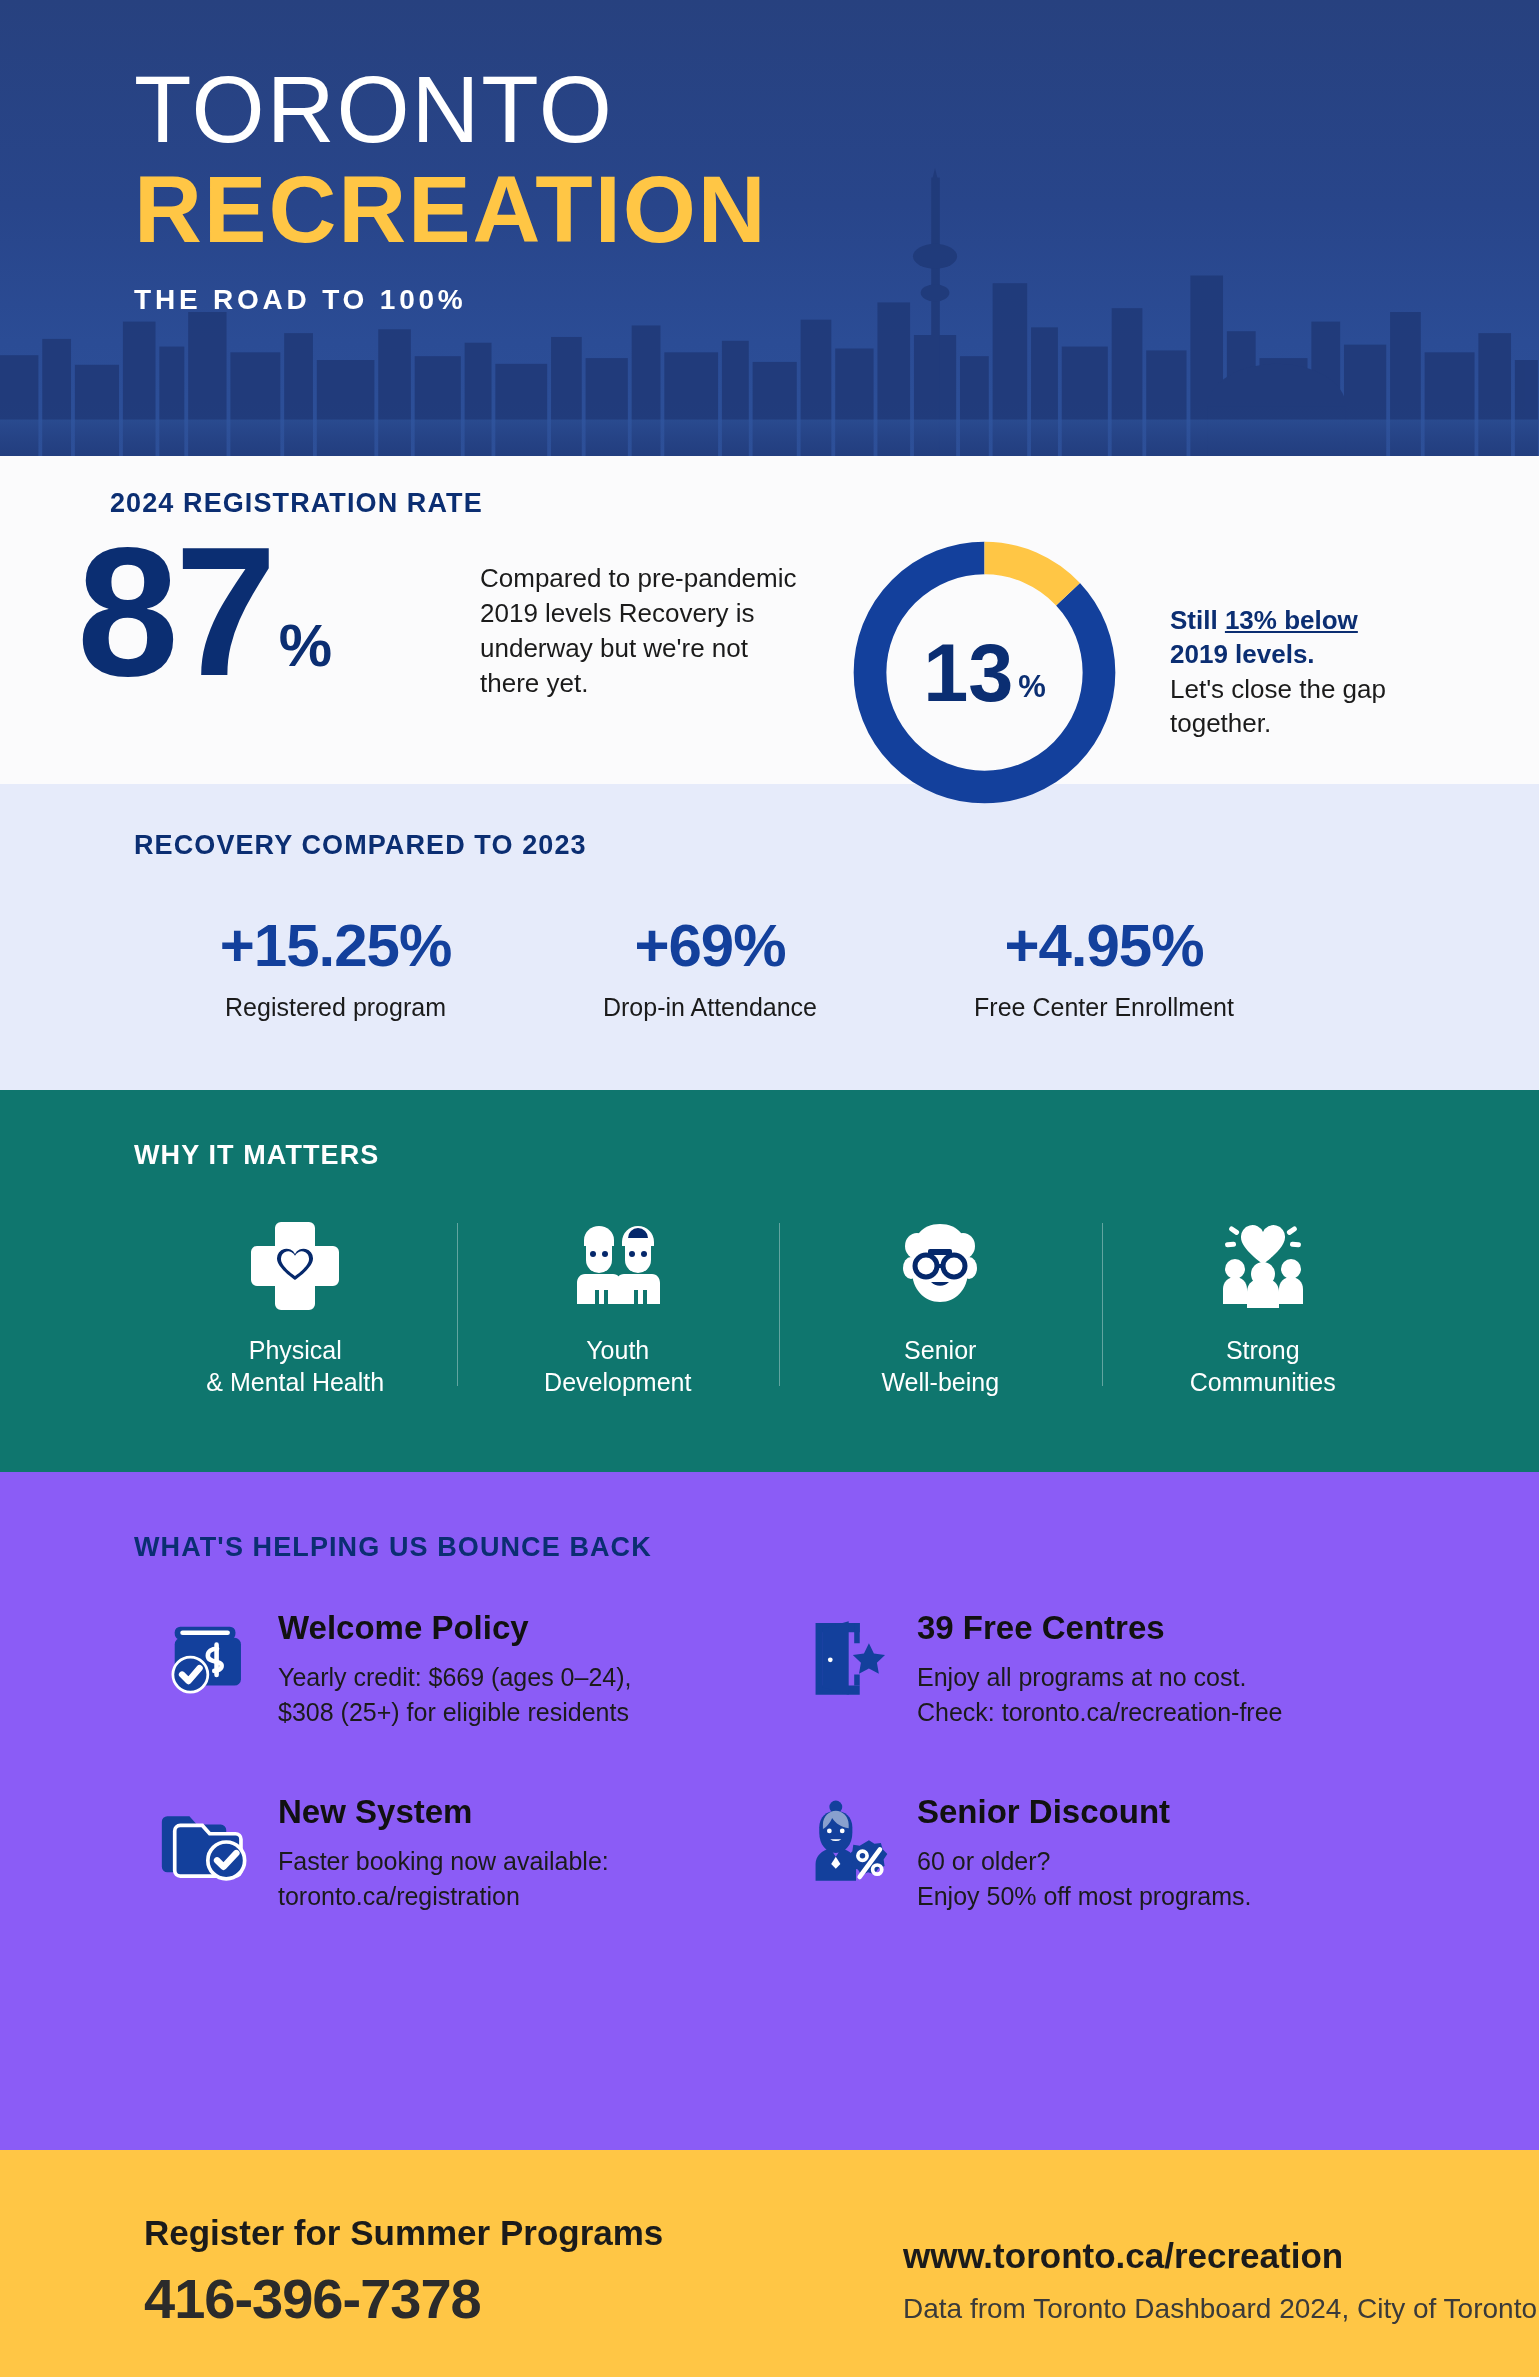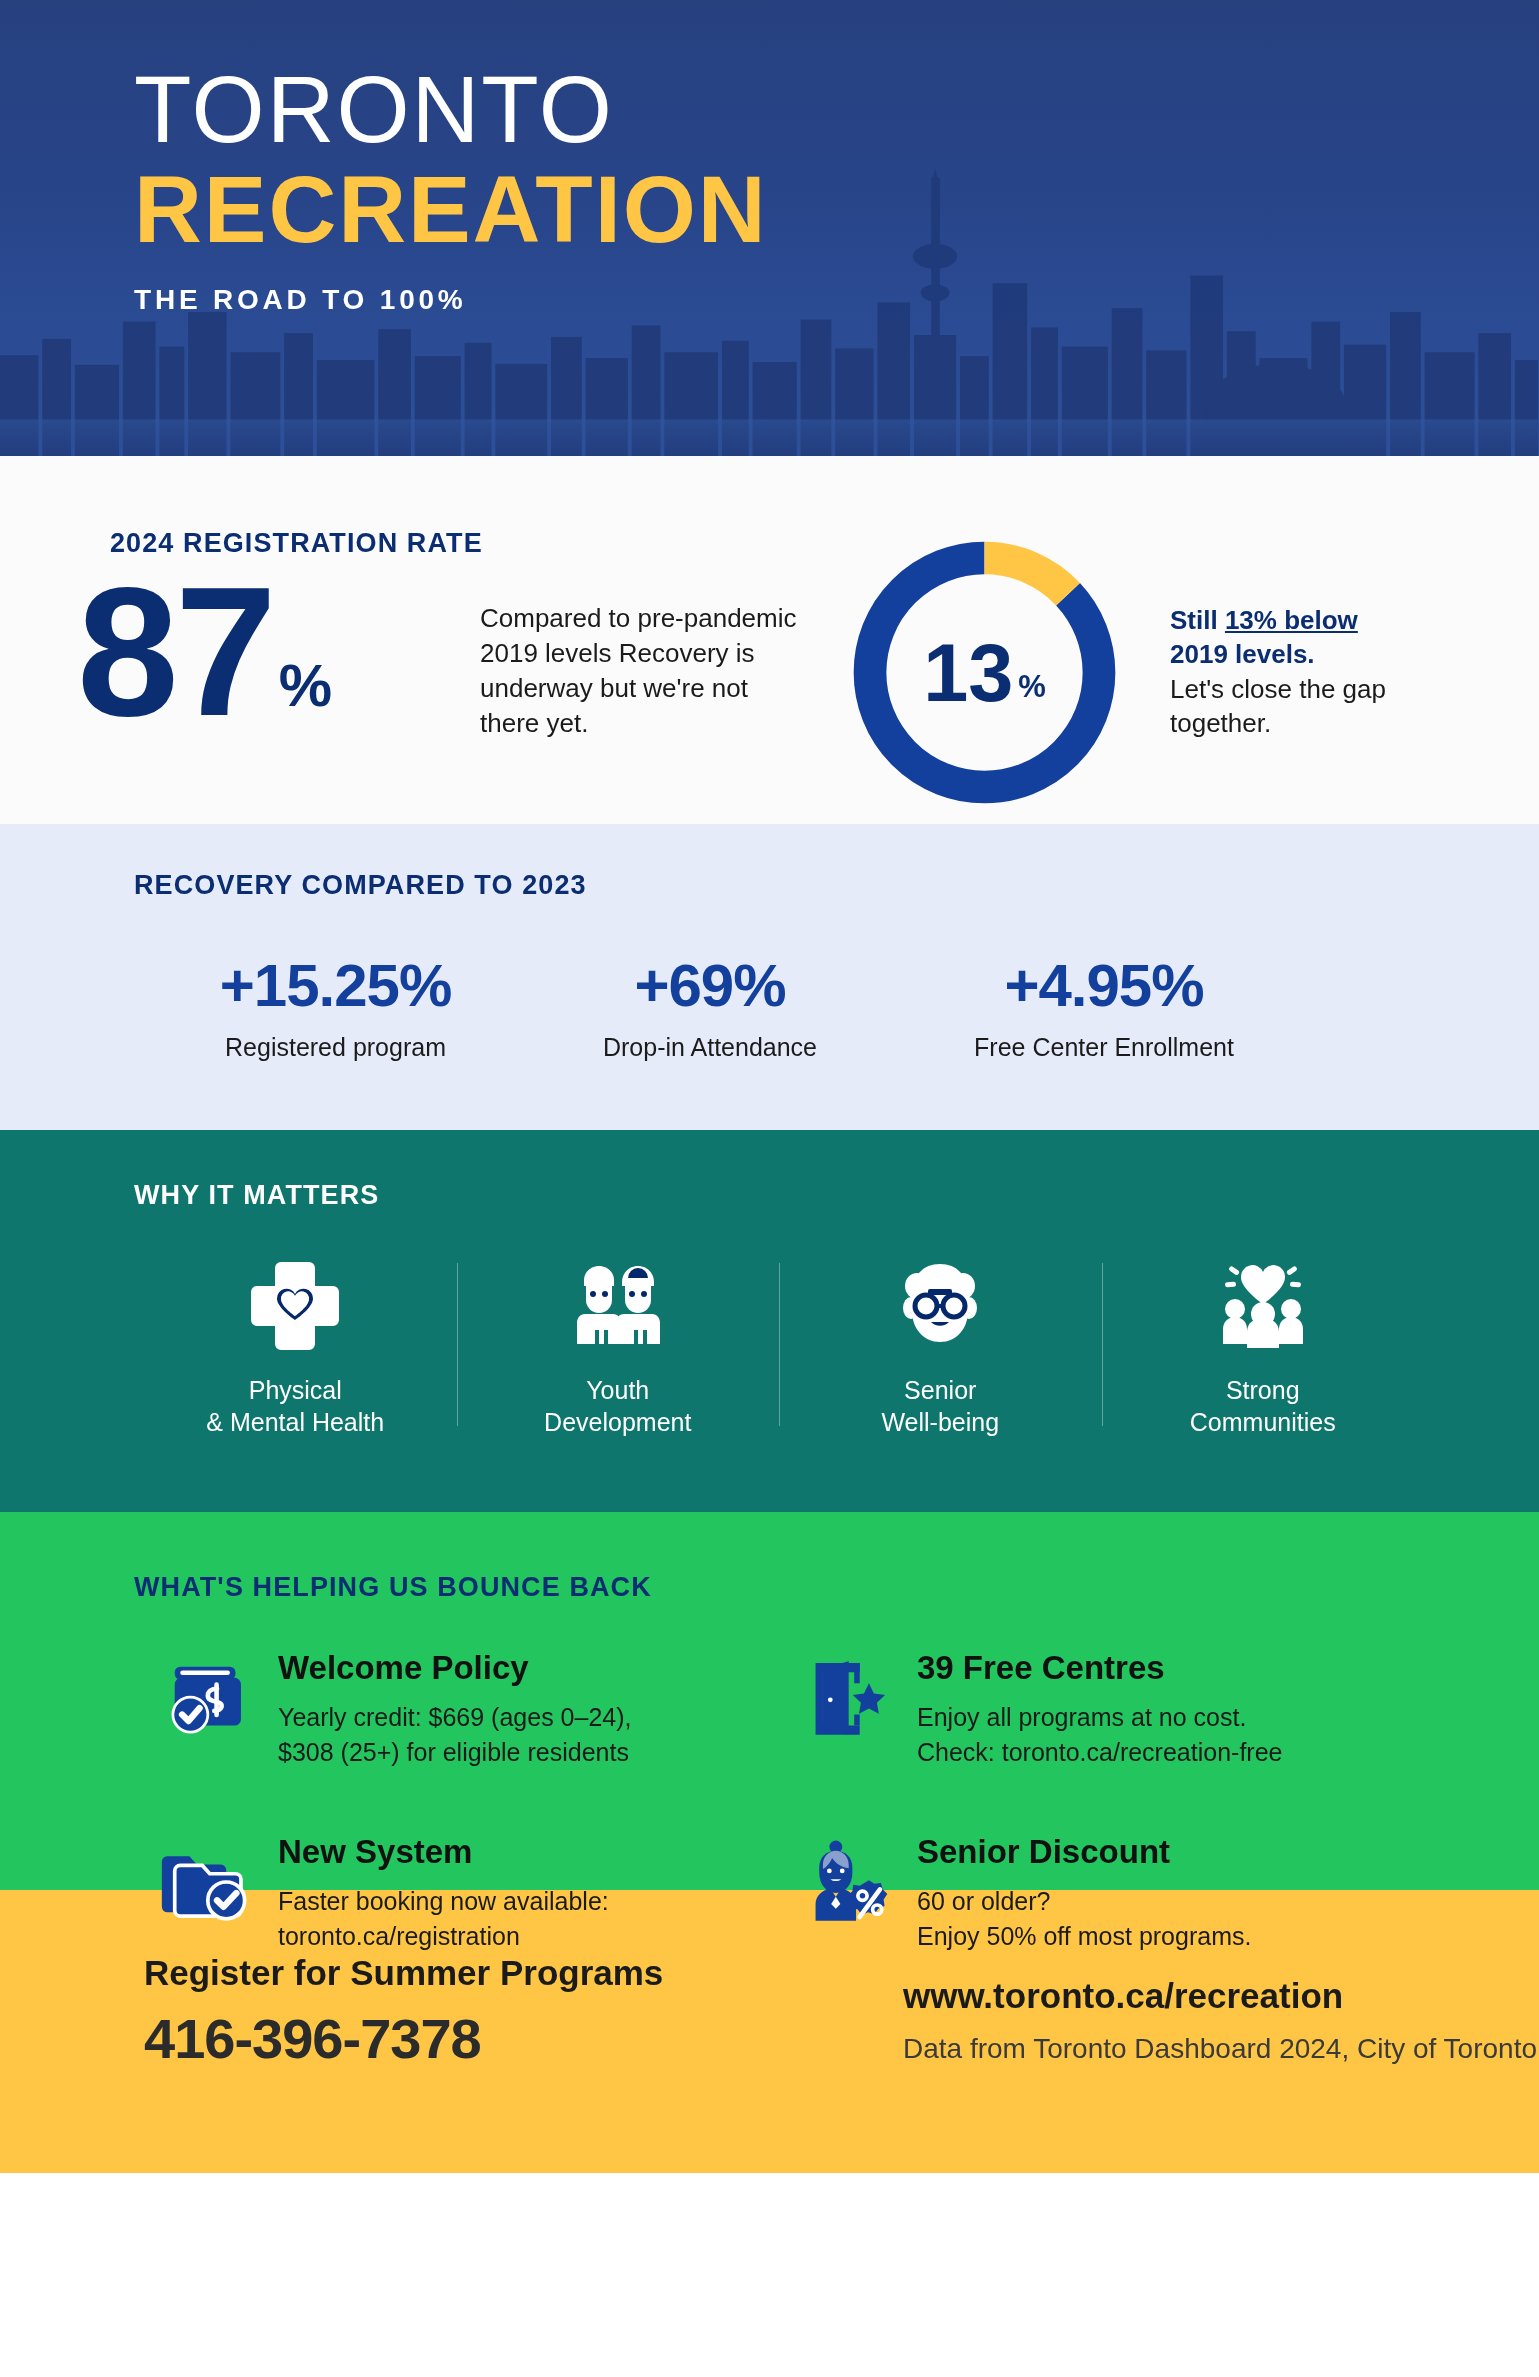--- a/index.html
+++ b/index.html
@@ -50,23 +50,23 @@
     margin-top:25px;
     font-size:28px;
     font-weight:bold;
     letter-spacing:3.8px;
     color:#ffffff;
   }
 
   
   .sec-rate {
     background:#FBFBFC;
-    height:368px;
+    height:328px;
     position:relative;
-    padding:72px 0 0 0;
+    padding:32px 0 0 0;
   }
   .sec-label {
     font-size:27px;
     font-weight:bold;
     letter-spacing:1.1px;
     color:#0B2E72;
   }
   .rate-label { padding-left:110px; }
   .rate-row {
     display:flex;
@@ -215,22 +215,22 @@
   .why-cap {
     margin-top:15.4px;
     font-size:25px;
     line-height:1.28;
     color:#ffffff;
     white-space:pre-line;
   }
 
   
   .sec-bounce {
-    background:#22c55e;
-    height:378px;
+    background:#8b5cf6;
+    height:678px;
     padding:60px 0 0 134px;
   }
   .bounce-grid {
     display:flex;
     flex-wrap:wrap;
     margin-top:42px;
     width:1278px;
   }
   .bounce-item {
     width:50%;

